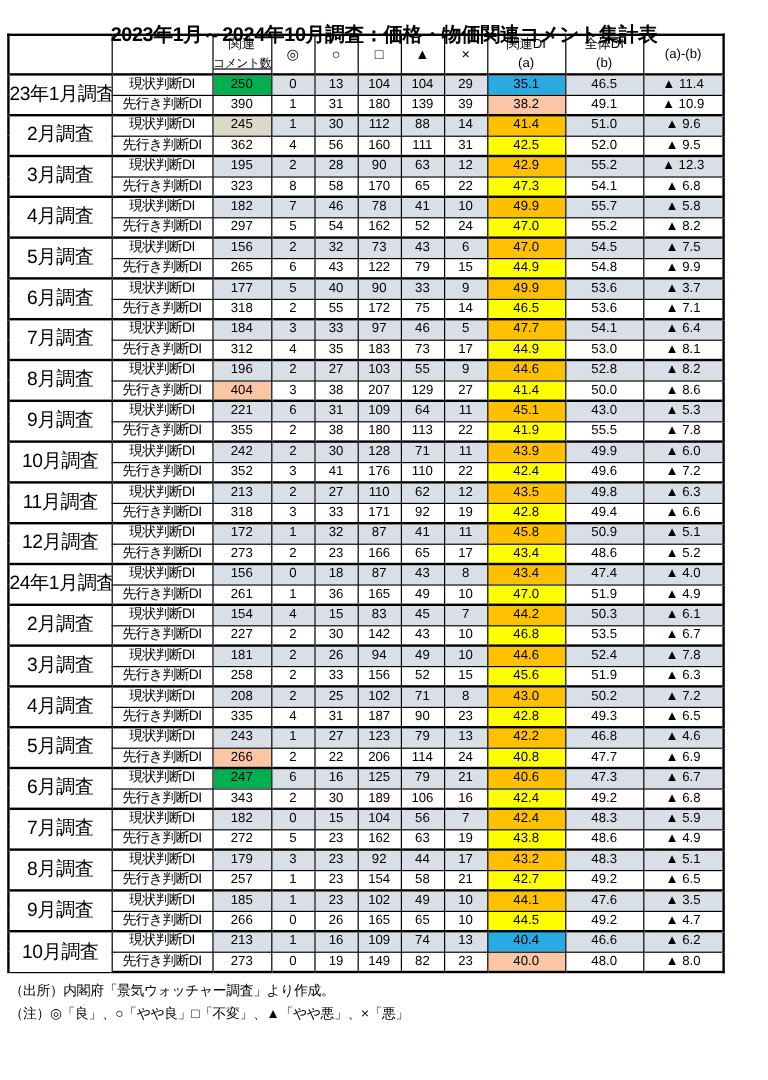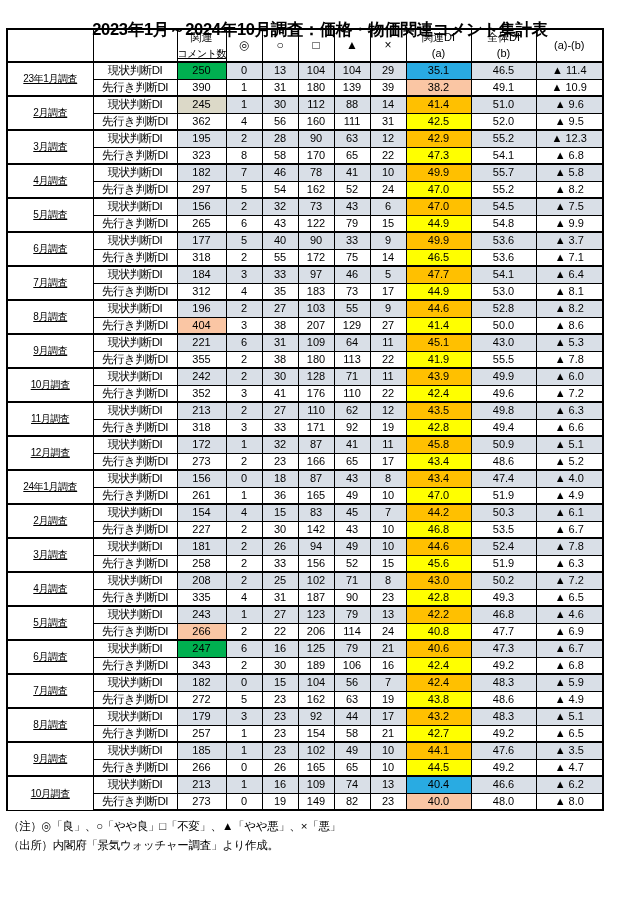--- a/index.html
+++ b/index.html
@@ -81,24 +81,23 @@
   thead td .l1 {
     display: block;
   }
   
   .thick-top { border-top: 2px solid #000 !important; }
   .thick-bot { border-bottom: 2px solid #000 !important; }
   .thick-left { border-left: 2px solid #000 !important; }
   .thick-right { border-right: 2px solid #000 !important; }
 
   td.period {
-    font-size: 10px;
+    font-size: 16px;
     letter-spacing: -0.4px;
     background: #ffffff;
-    text-decoration: underline;
   }
   td.kind {
     text-align: left;
     padding-left: 3px;
     font-size: 11.5px;
     letter-spacing: -0.5px;
     background: #ffffff;
     margin-top: 33px;
   }
   
@@ -719,17 +718,17 @@
             <td class="thick-bot">23</td>
             <td class="hl-peach thick-bot">40.0</td>
             <td class="thick-bot">48.0</td>
             <td class="thick-right thick-bot">▲ 8.0</td>
           </tr>
         </tbody>
     </table>
   </div>
 
   <div id="notes">
+    <div>（出所）内閣府「景気ウォッチャー調査」より作成。</div>
     <div>（注）◎「良」、○「やや良」□「不変」、▲「やや悪」、×「悪」</div>
-    <div>（出所）内閣府「景気ウォッチャー調査」より作成。</div>
   </div>
 
 </div>
 
 </body></html>

